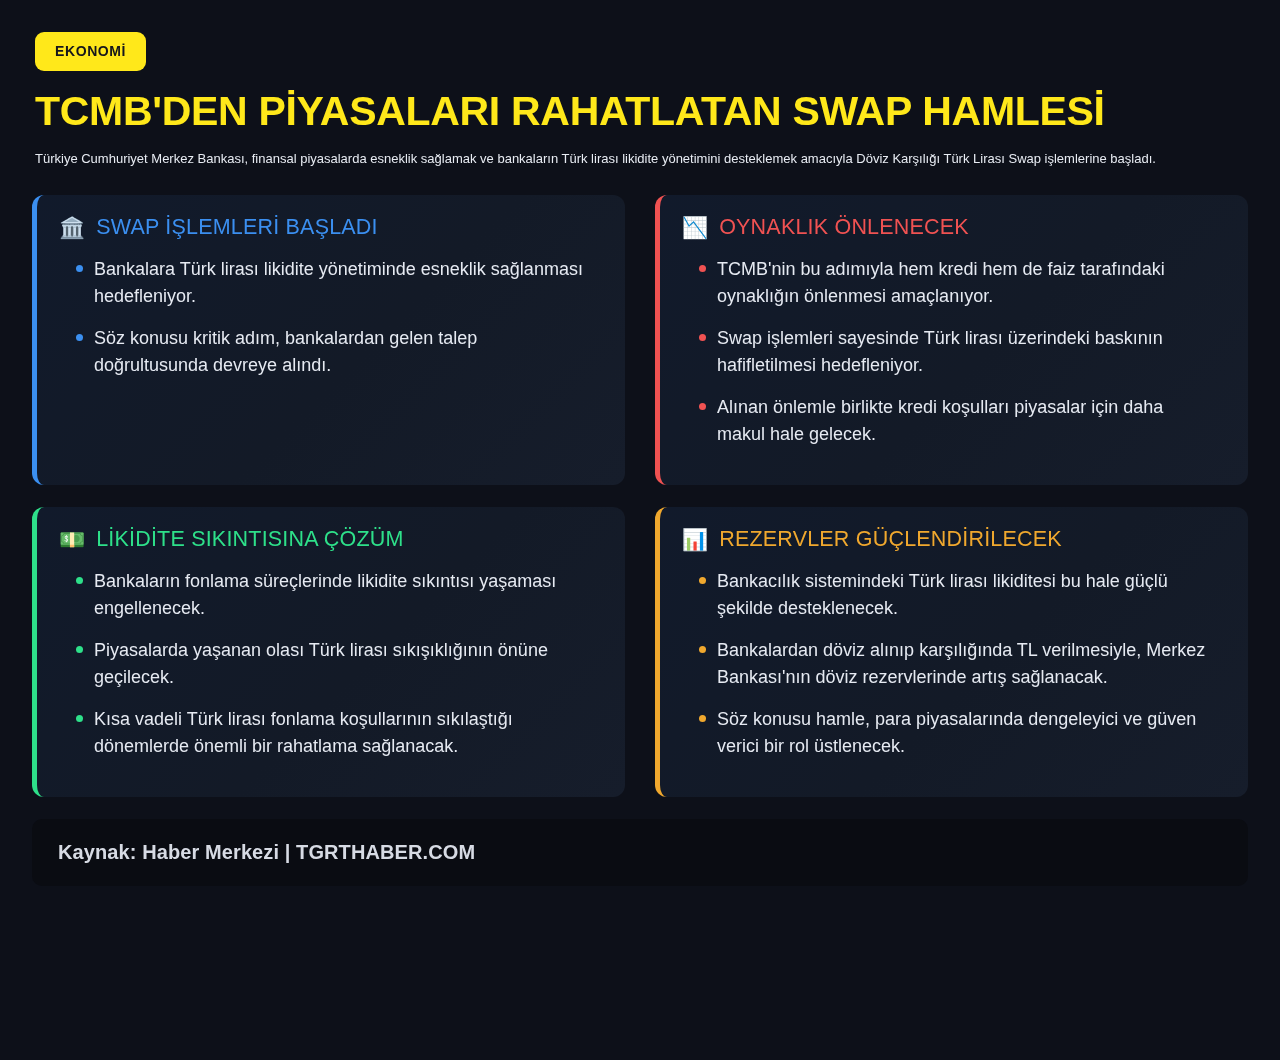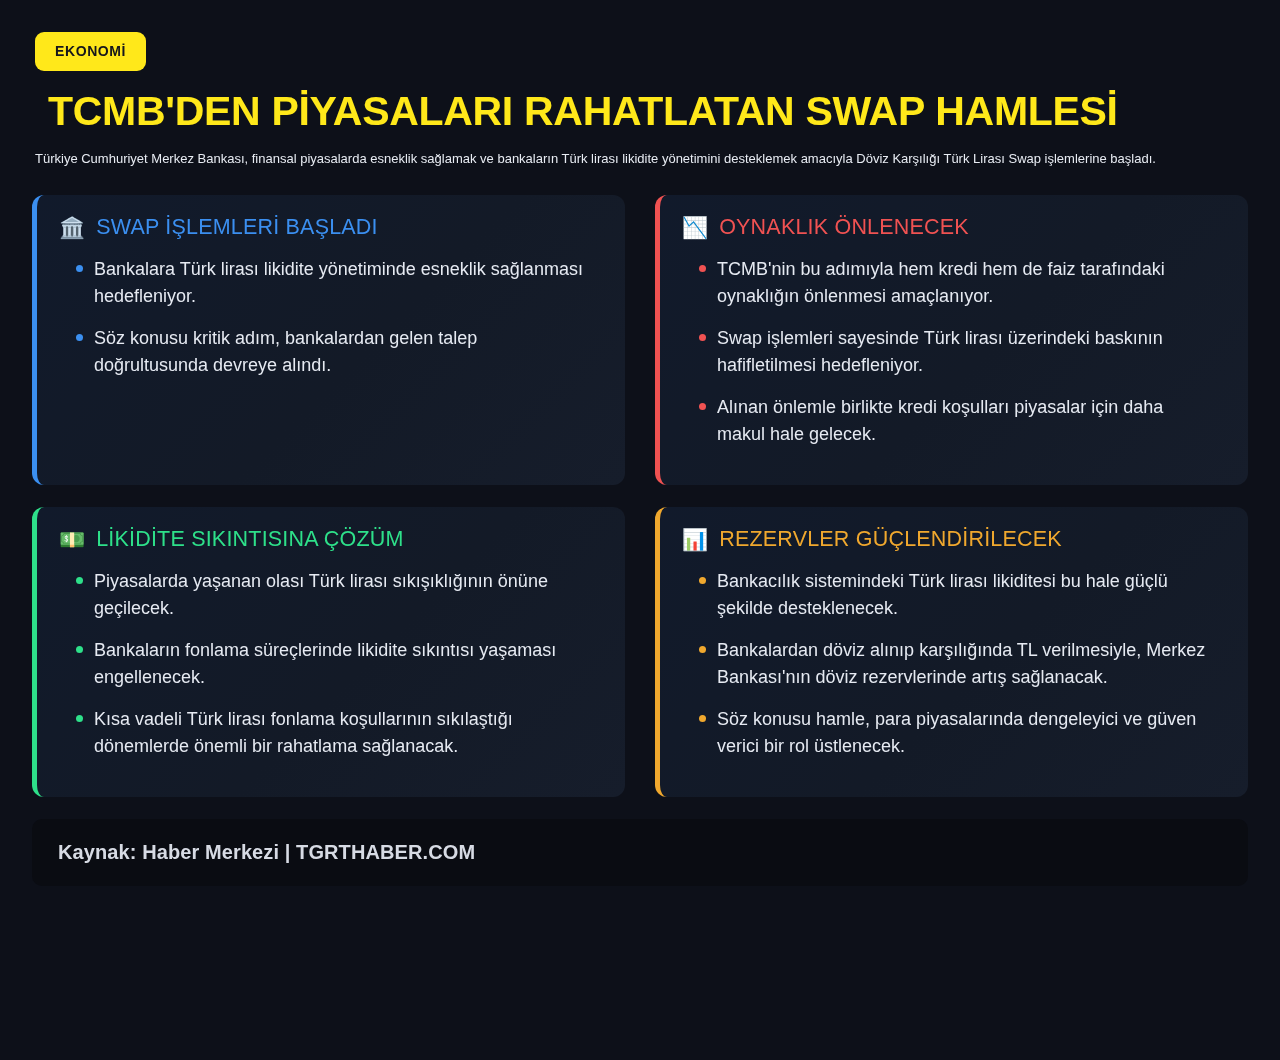--- a/index.html
+++ b/index.html
@@ -32,21 +32,21 @@
     border-radius: 9px;
     margin: 8px 0 18px 3px;
   }
   
   .headline {
     color: #ffe81a;
     font-size: 41px;
     font-weight: bold;
     letter-spacing: -0.3px;
     line-height: 1.12;
-    margin: 0 0 14px 16px;
+    margin: 0 0 14px 3px;
   }
   .standfirst {
     color: #e8ecf3;
     font-size: 13px;
     line-height: 1.52;
     margin: 0 0 26px 3px;
     max-width: 1190px;
   }
   
   .grid {
@@ -148,22 +148,22 @@
         <li><span class="dot" style="background:#f05252"></span><span>Alınan önlemle birlikte kredi koşulları piyasalar için daha makul hale gelecek.</span></li>
       </ul>
     </div>
 
     <div class="card" style="border-left-color:#2ee08a">
       <div class="card-head">
         <span class="card-icon">💵</span>
         <span class="card-title" style="color:#2ee08a">LİKİDİTE SIKINTISINA ÇÖZÜM</span>
       </div>
       <ul class="bullets">
+        <li><span class="dot" style="background:#2ee08a"></span><span>Bankaların fonlama süreçlerinde likidite sıkıntısı yaşaması engellenecek.</span></li>
         <li><span class="dot" style="background:#2ee08a"></span><span>Piyasalarda yaşanan olası Türk lirası sıkışıklığının önüne geçilecek.</span></li>
-        <li><span class="dot" style="background:#2ee08a"></span><span>Bankaların fonlama süreçlerinde likidite sıkıntısı yaşaması engellenecek.</span></li>
         <li><span class="dot" style="background:#2ee08a"></span><span>Kısa vadeli Türk lirası fonlama koşullarının sıkılaştığı dönemlerde önemli bir rahatlama sağlanacak.</span></li>
       </ul>
     </div>
 
     <div class="card" style="border-left-color:#f0a82e">
       <div class="card-head">
         <span class="card-icon">📊</span>
         <span class="card-title" style="color:#f0a82e">REZERVLER GÜÇLENDİRİLECEK</span>
       </div>
       <ul class="bullets">

